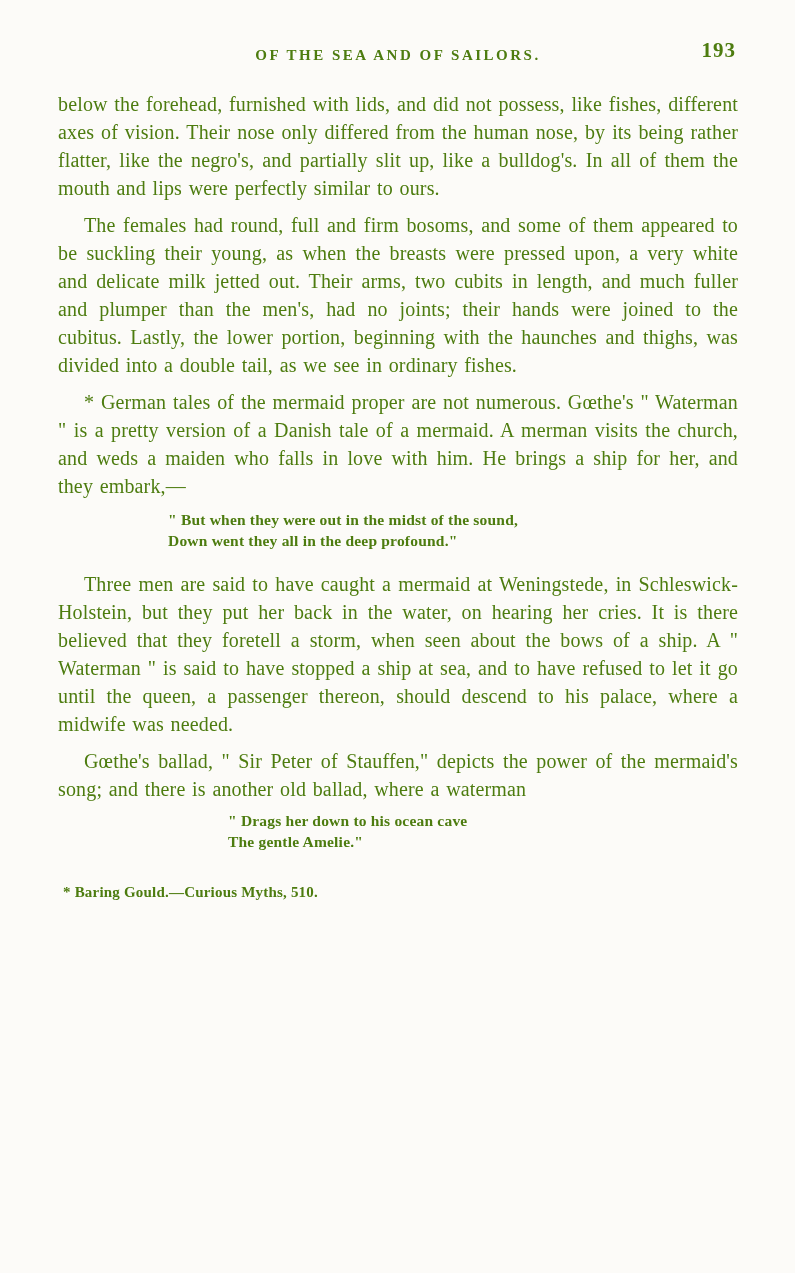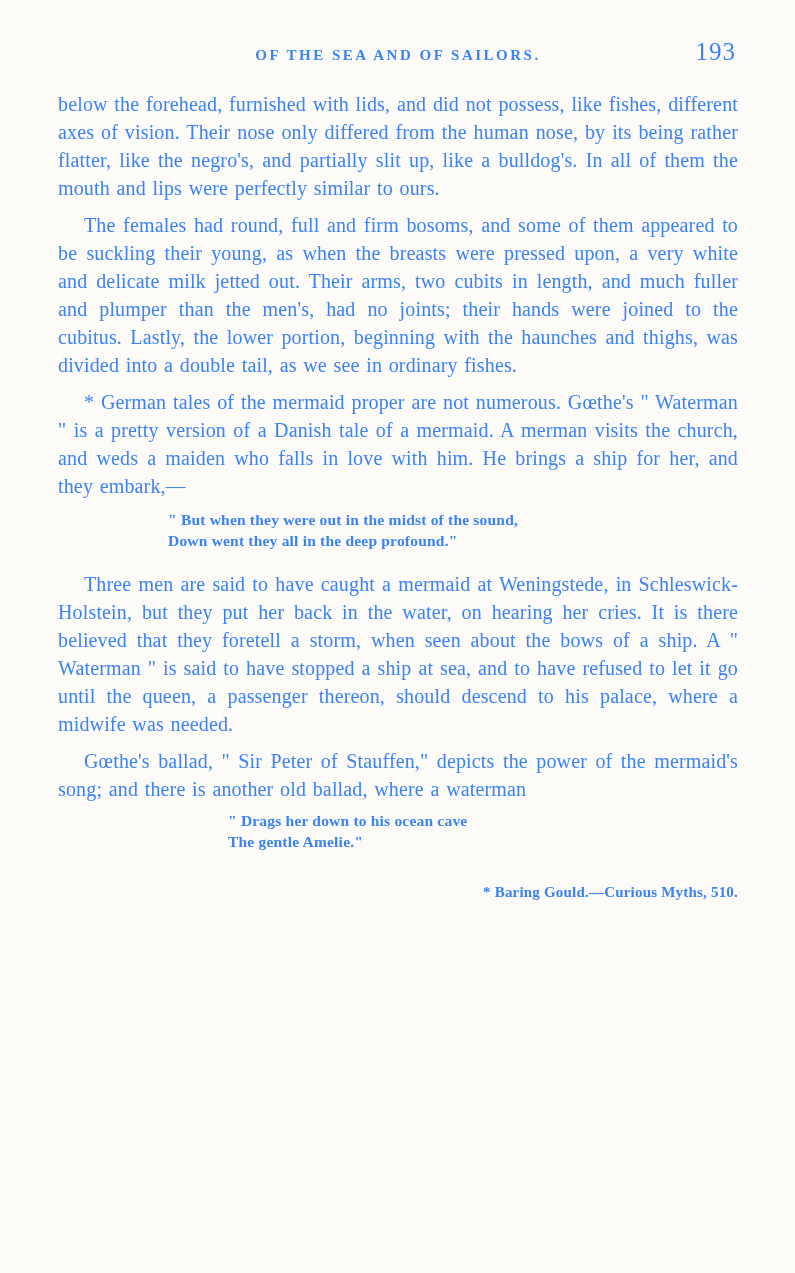--- a/index.html
+++ b/index.html
@@ -9,21 +9,21 @@
   }
   .page {
     position: relative;
     width: 795px;
     height: 1273px;
     margin: 0 auto;
     background: #fcfbf8;
     box-sizing: border-box;
     padding: 38px 57px 0 58px;
     font-family: "Liberation Serif", "DejaVu Serif", serif;
-    color: #3b82f6;
+    color: #4d7c0f;
     overflow: hidden;
   }
   .page-header {
     position: relative;
     height: 34px;
     margin-bottom: 18px;
   }
   .header-title {
     position: absolute;
     left: 0;
@@ -31,22 +31,22 @@
     top: 9px;
     text-align: center;
     font-size: 15px;
     font-weight: 700;
     letter-spacing: 2.5px;
   }
   .page-number {
     position: absolute;
     right: 2px;
     top: 0;
-    font-size: 25px;
-    font-weight: 400;
+    font-size: 21px;
+    font-weight: 700;
     letter-spacing: 1px;
   }
   .body-para {
     margin: 0;
     font-size: 20px;
     line-height: 28px;
     text-align: justify;
     letter-spacing: 0.15px;
     word-spacing: 1.5px;
   }
@@ -66,21 +66,20 @@
     margin-top: 7px;
     margin-bottom: 17px;
   }
   .verse-line { white-space: pre; }
   .footnote {
     margin-top: 32px;
     padding-left: 5px;
     font-size: 15px;
     font-weight: 700;
     letter-spacing: 0.2px;
-    text-align: right;
   }
 </style>
 </head>
 <body>
 
 <div class="page">
 
   <div class="page-header">
     <div class="header-title">OF THE SEA AND OF SAILORS.</div>
     <div class="page-number">193</div>

